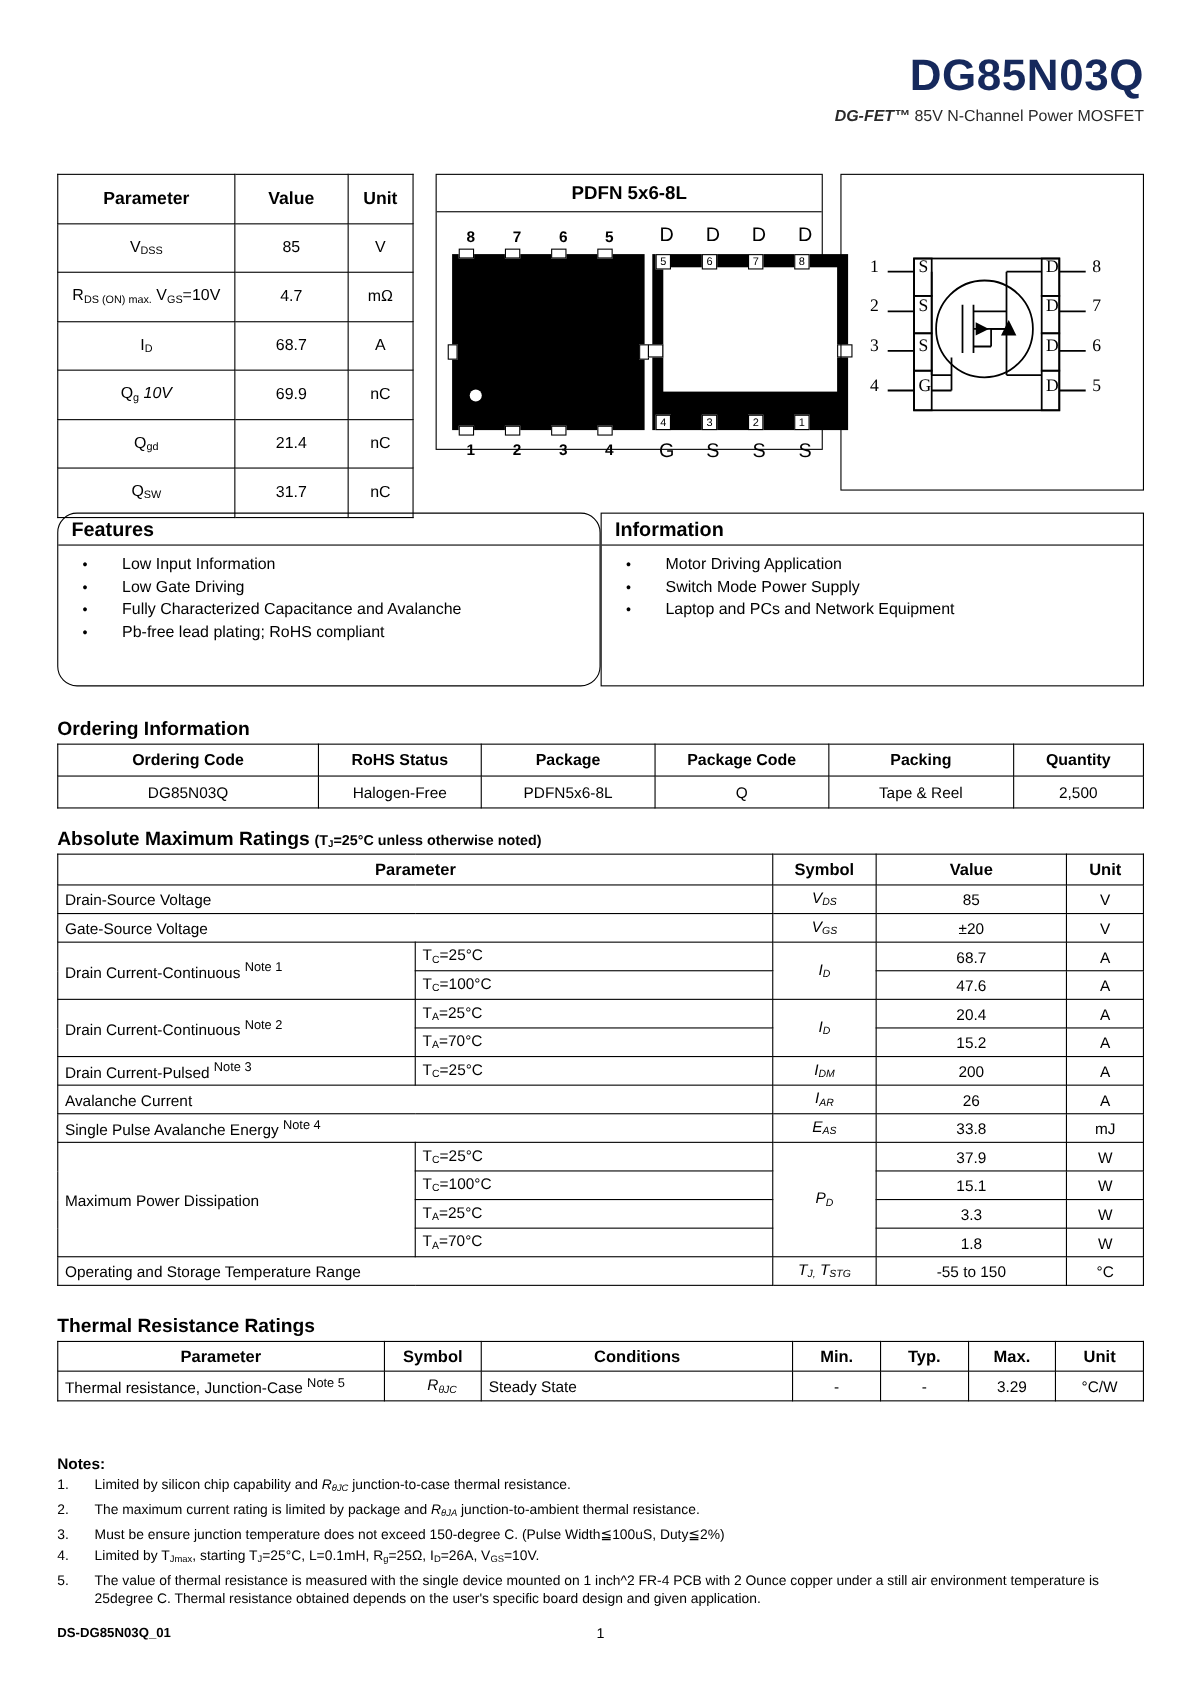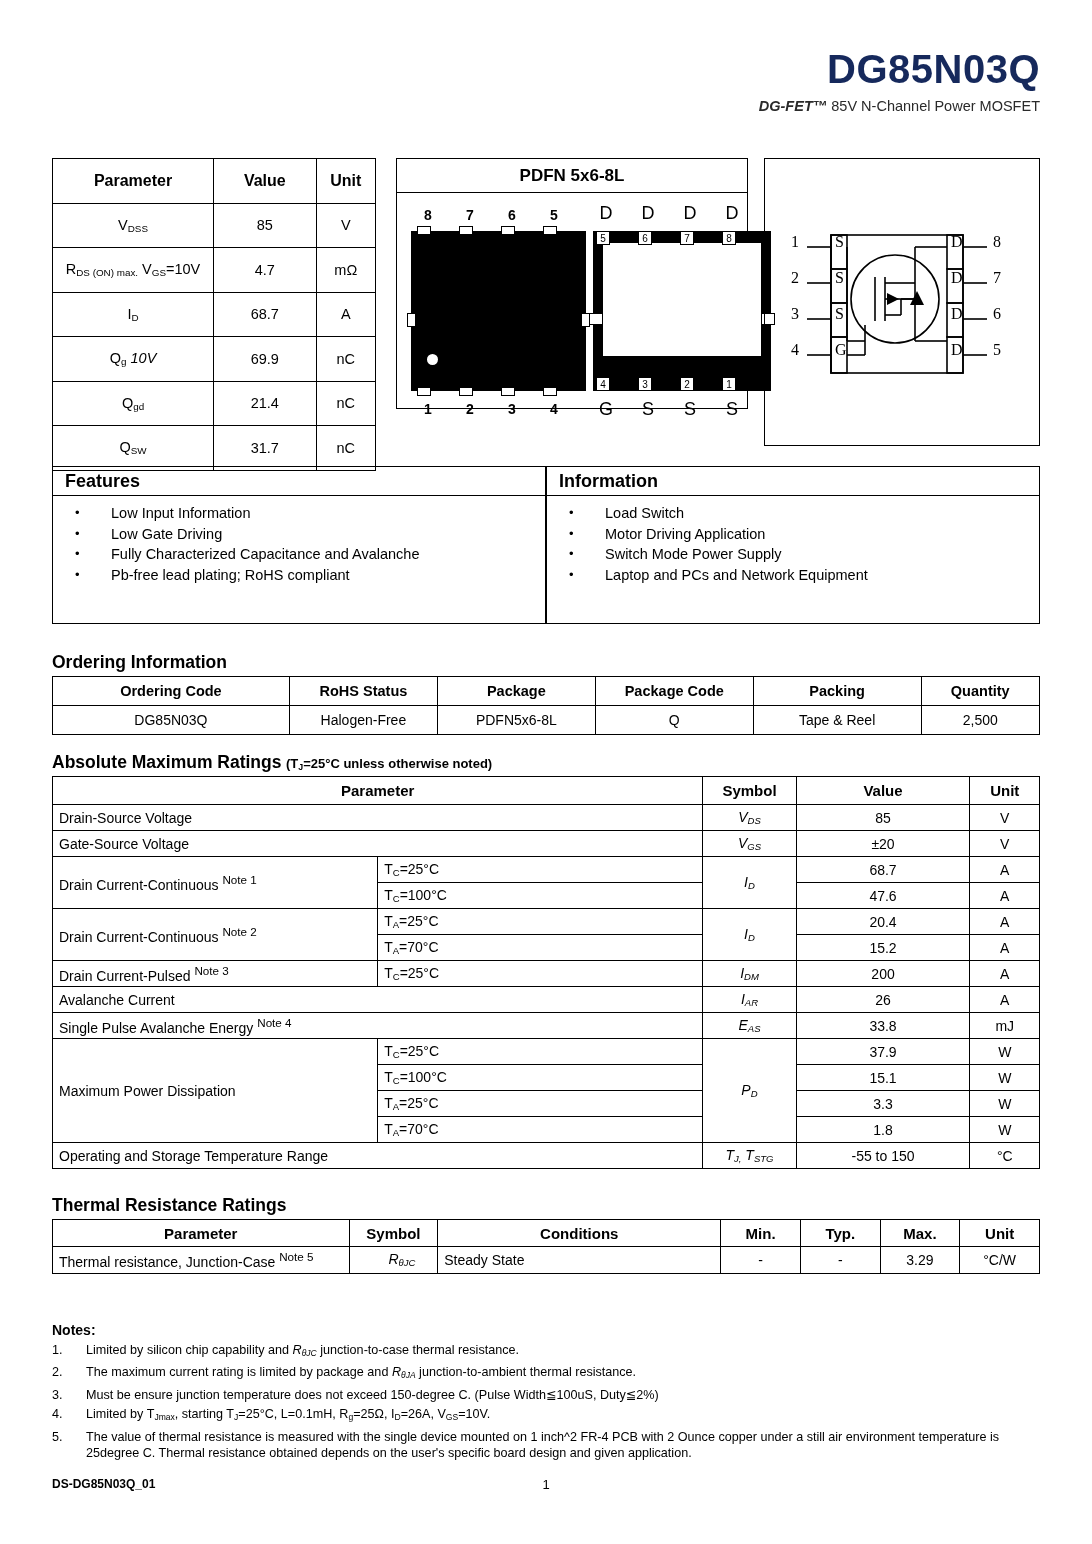--- a/index.html
+++ b/index.html
@@ -48,21 +48,21 @@
   .btminner{position:absolute;background:#fff;}
   .bpad{position:absolute;background:#fff;border:1.1px solid #000;box-sizing:border-box;
         font-size:10px;text-align:center;line-height:13px;}
 
   
   .schbox{position:absolute;left:712px;top:0;width:276px;height:288px;border:1.6px solid #000;box-sizing:border-box;}
 
   
   .fa{position:absolute;left:52px;top:466px;width:988px;height:158px;}
   .fa .half{position:absolute;top:0;height:158px;border:1.6px solid #000;box-sizing:border-box;}
-  .fa .left{left:0;width:494px;}
+  .fa .left{left:0;width:494px;border-radius:18px;}
   .fa .right{left:494px;width:494px;}
   .fa h3{margin:0;padding:4px 0 3px 12px;font-size:18px;font-weight:bold;border-bottom:1.6px solid #000;}
   .fa ul{margin:0;padding:7px 0 0 0;list-style:none;}
   .fa li{font-size:14.5px;line-height:20.5px;padding-left:58px;position:relative;}
   .fa li:before{content:"\2022";position:absolute;left:22px;top:0;font-size:13px;}
 
   
   .sect{position:absolute;left:52px;font-weight:bold;}
   .sect .big{font-size:17.5px;}
   .sect .small{font-size:13px;font-weight:bold;}
@@ -287,21 +287,20 @@
       <ul id="features-list">
           <li>Low Input Information</li>
           <li>Low Gate Driving</li>
           <li>Fully Characterized Capacitance and Avalanche</li>
           <li>Pb-free lead plating; RoHS compliant</li>
         </ul>
     </div>
     <div class="half right">
       <h3>Information</h3>
       <ul id="application-list">
-          <li>Load Switch</li>
           <li>Motor Driving Application</li>
           <li>Switch Mode Power Supply</li>
           <li>Laptop and PCs and Network Equipment</li>
         </ul>
     </div>
   </div>
 
   <div class="sect" style="top:652px;">
     <span class="big">Ordering Information</span>
   </div>

